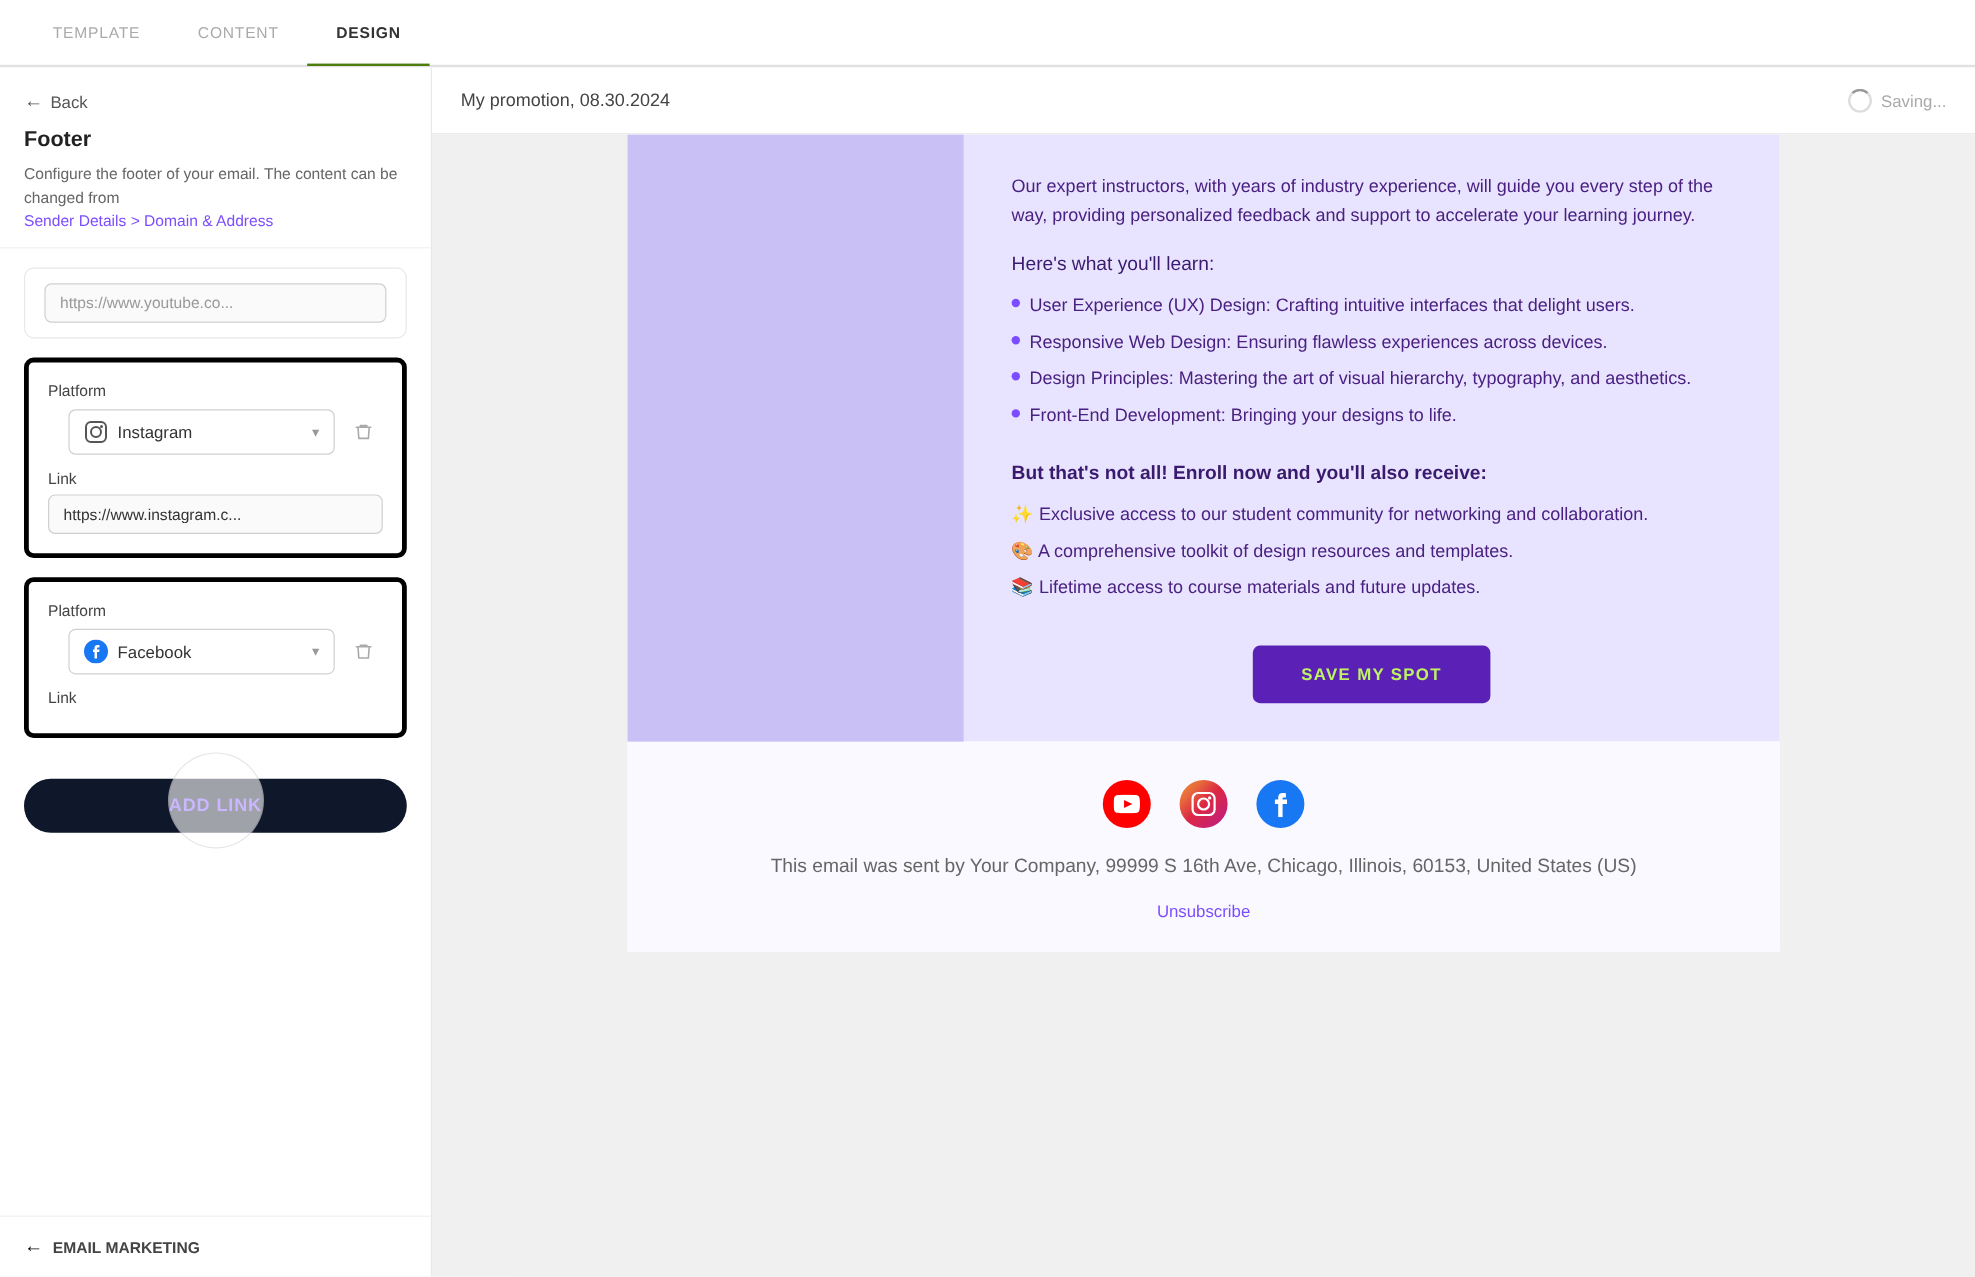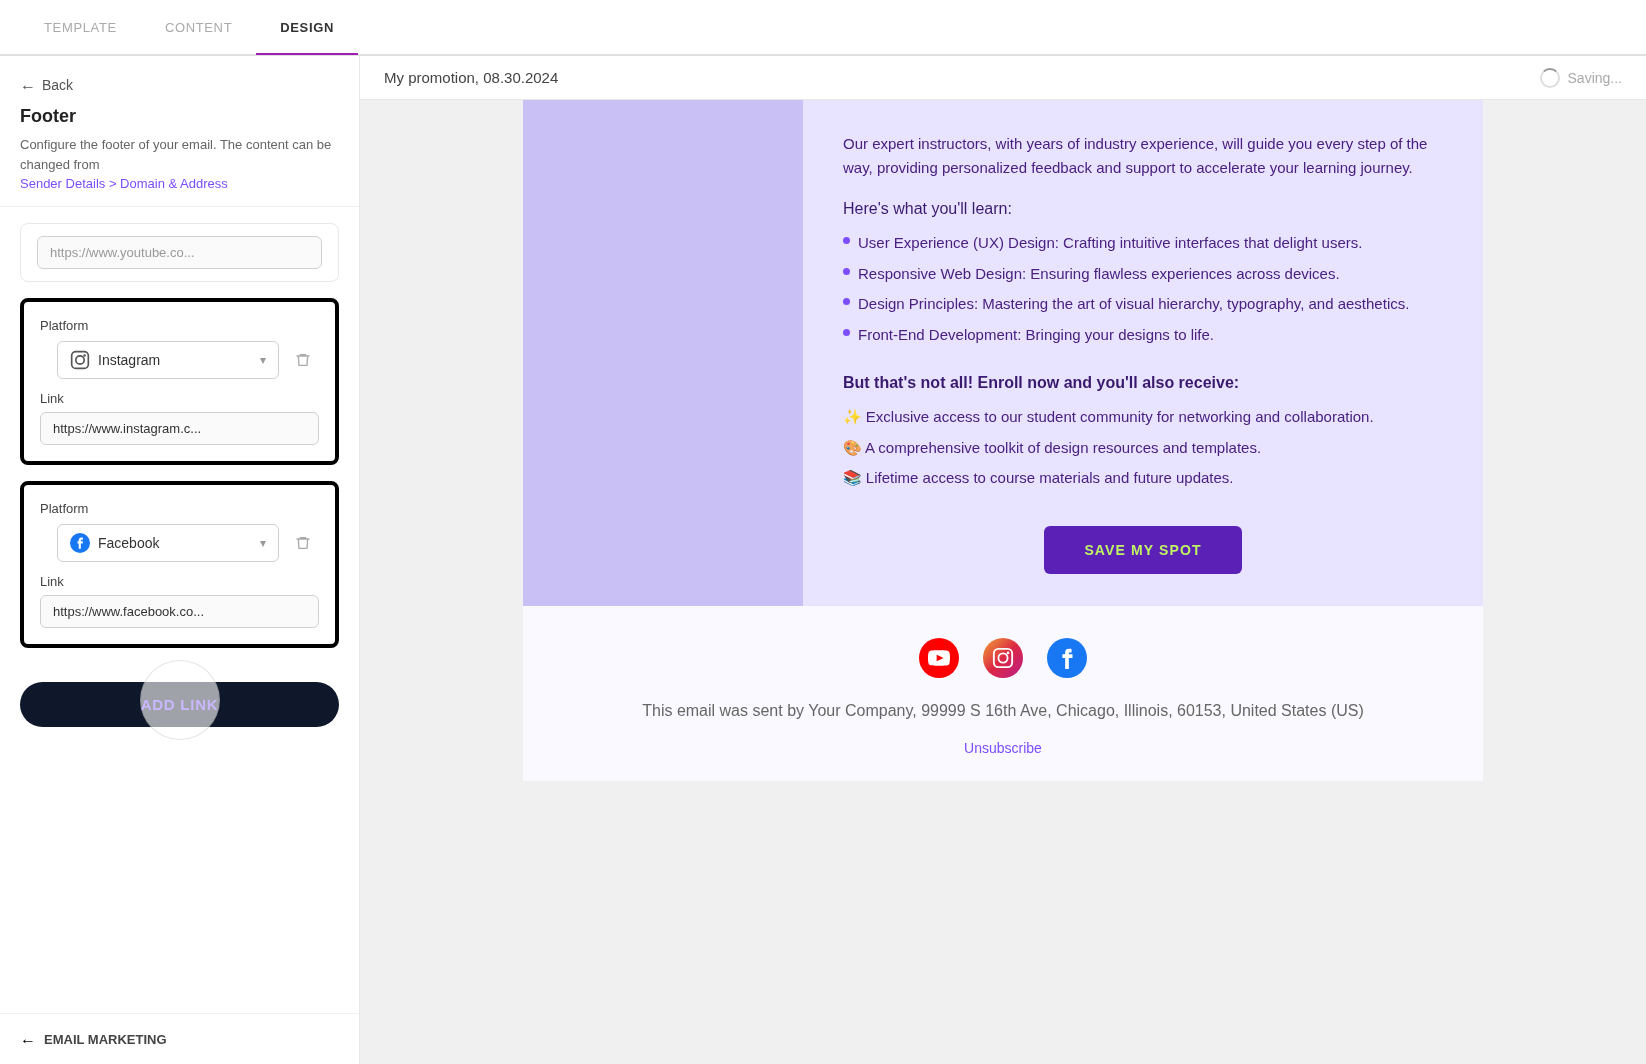--- a/index.html
+++ b/index.html
@@ -10,21 +10,21 @@
       display: flex; align-items: center; background: #fff;
       border-bottom: 2px solid #e0e0e0; height: 56px; padding: 0 20px;
       flex-shrink: 0;
     }
     .top-nav-tab {
       padding: 18px 24px; font-size: 13px; font-weight: 500; color: #aaa;
       cursor: pointer; text-transform: uppercase; letter-spacing: 0.05em;
       border-bottom: 2px solid transparent; margin-bottom: -2px;
       text-decoration: none;
     }
-    .top-nav-tab.active { color: #333; border-bottom: 2px solid #a21caf; font-weight: 700; }
+    .top-nav-tab.active { color: #333; border-bottom: 2px solid #4d7c0f; font-weight: 700; }
 
     
     .main-layout { display: flex; flex: 1; overflow: hidden; }
 
     
     .sidebar {
       width: 360px; background: #fff; border-right: 1px solid #e8e8e8;
       display: flex; flex-direction: column; overflow: hidden; flex-shrink: 0;
     }
 
@@ -104,21 +104,21 @@
 
     
     .preview-area {
       flex: 1; display: flex; flex-direction: column; overflow: hidden;
     }
 
     
     .preview-header {
       background: #fff; border-bottom: 1px solid #e8e8e8;
       padding: 12px 24px; display: flex; align-items: center; justify-content: space-between;
-      height: 44px; flex-shrink: 0;
+      height: 56px; flex-shrink: 0;
     }
     .promo-title { font-size: 15px; color: #444; }
     .saving-indicator { display: flex; align-items: center; gap: 8px; color: #aaa; font-size: 14px; }
     .saving-spinner {
       width: 20px; height: 20px; border: 2px solid #ddd;
       border-top: 2px solid #999; border-radius: 50%;
       animation: spin 1s linear infinite;
     }
     @keyframes spin { to { transform: rotate(360deg); } }
 
@@ -268,21 +268,20 @@
             </div>
             <span class="dropdown-chevron">▾</span>
           </div>
           <button class="delete-btn">
             <svg width="16" height="16" viewBox="0 0 24 24" fill="none">
               <path d="M3 6h18M8 6V4h8v2M19 6l-1 14H6L5 6" stroke="#aaa" stroke-width="2" stroke-linecap="round" stroke-linejoin="round"></path>
             </svg>
           </button>
         </div>
         <div class="link-label">Link</div>
-        <input class="link-input" value="https://www.facebook.co..." style="">
       </div>
 
       <div class="add-link-wrapper">
         <div class="cursor-ring"></div>
         <button class="add-link-btn" style="width:100%;">
           <span>ADD LINK</span>
         </button>
       </div>
 
     </div>

